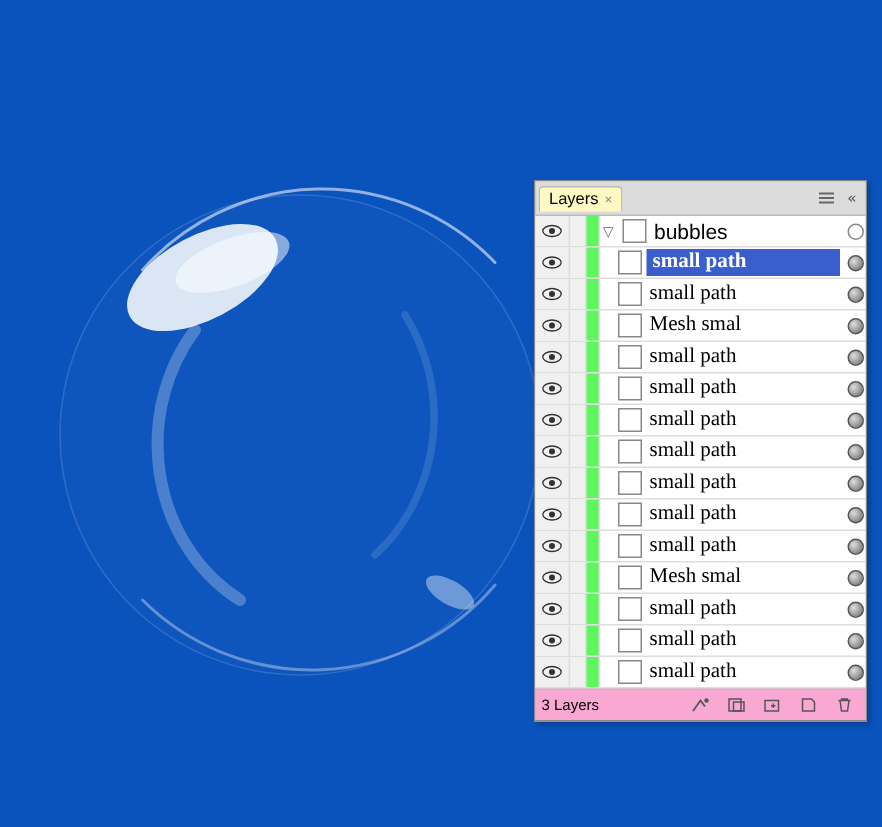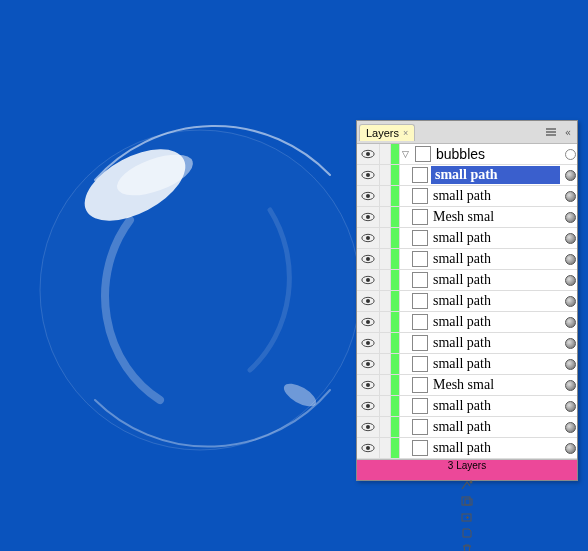--- a/index.html
+++ b/index.html
@@ -143,25 +143,24 @@
     border: 1px solid #888;
   }
   .eye-icon {
     width: 14px; height: 10px;
   }
   .panel-status {
     display: flex;
     align-items: center;
     height: 20px;
     padding: 0 4px;
-    background: #ec4899;
+    background: #f9a8d4;
     border-top: 1px solid #bbb;
     font-size: 10px;
     gap: 4px;
-    flex-direction: column;
   }
   .panel-status .spacer { flex: 1; }
   .panel-status .ibtn {
     width: 20px; height: 16px;
     display: flex;
     align-items: center;
     justify-content: center;
     color: #444;
   }
 </style>

